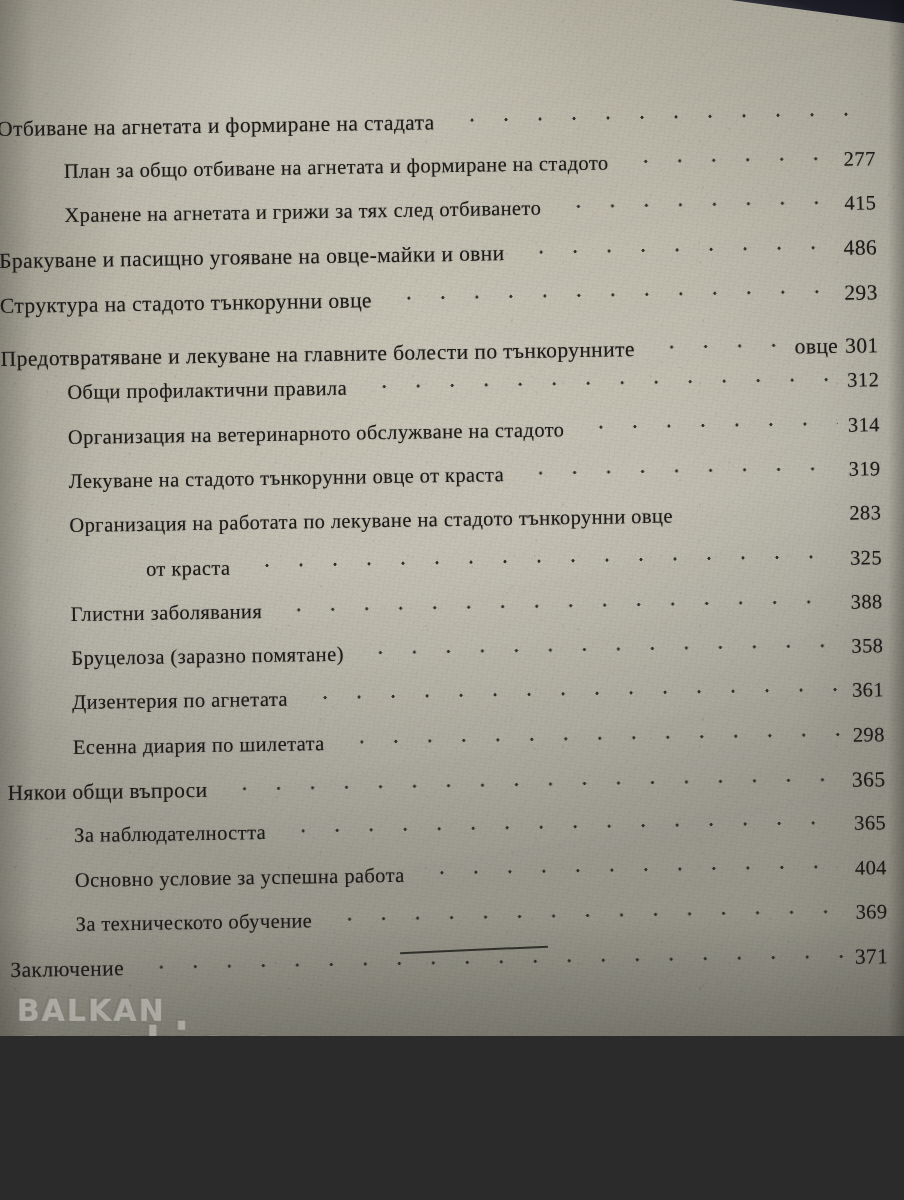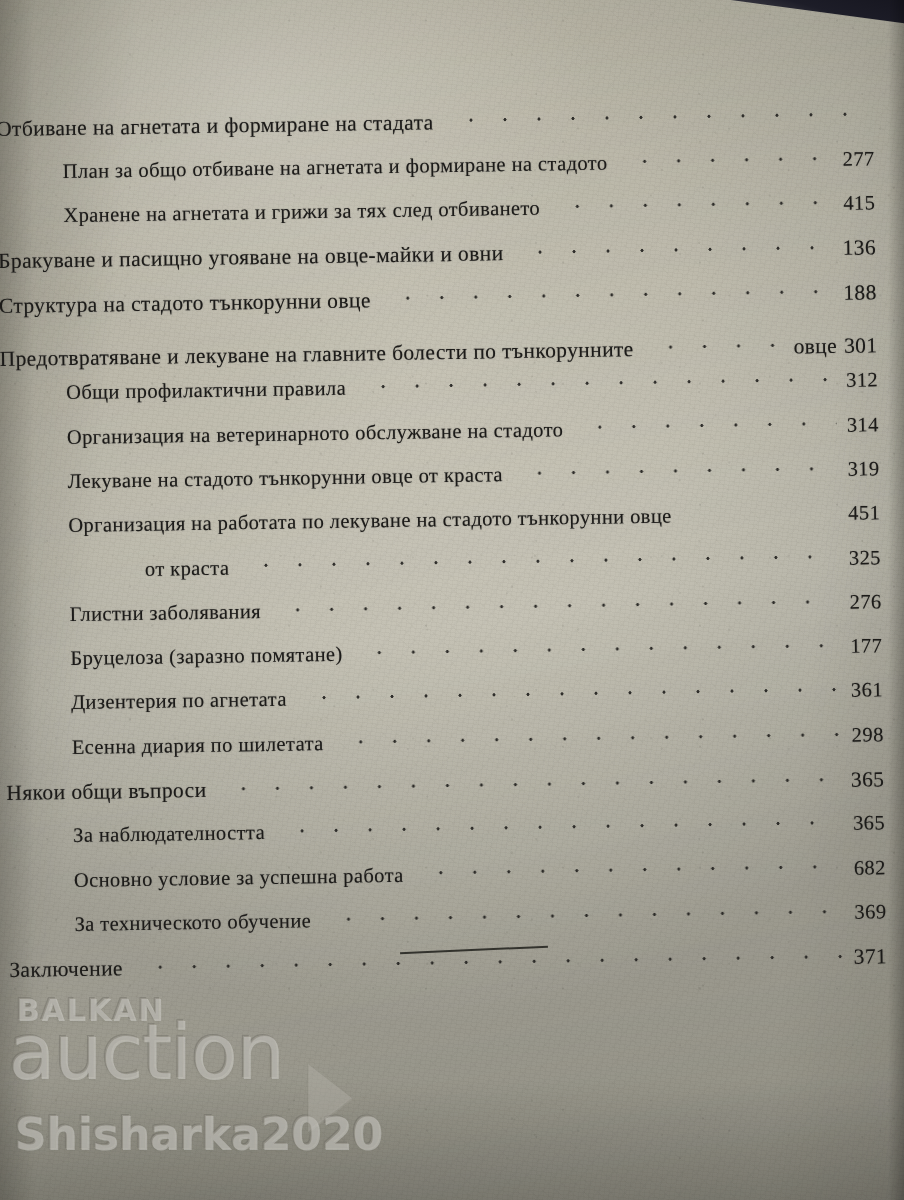--- a/index.html
+++ b/index.html
@@ -5,21 +5,21 @@
 <style>
   html, body {
     margin: 0;
     padding: 0;
     background: #2b2b2b;
   }
 
   #page {
     position: relative;
     width: 904px;
-    height: 1200px;
+    height: 1036px;
     overflow: hidden;
     background: #b8b5a8;
     font-family: "Liberation Serif", "DejaVu Serif", serif;
     -webkit-font-smoothing: antialiased;
   }
 
   
   .paper-base {
     position: absolute;
     inset: 0;
@@ -254,26 +254,26 @@
         <span class="page">277</span>
       </div>
       <div class="toc-row" style="left: 68px; right: 24px; top: 195.6px; font-size: 20.5px;">
         <span class="label">Хранене на агнетата и грижи за тях след отбиването</span>
         <span class="leaders"></span>
         <span class="page">415</span>
       </div>
       <div class="toc-row" style="left: 2px; right: 24px; top: 239.9px; font-size: 21.5px;">
         <span class="label">Бракуване и пасищно угояване на овце-майки и овни</span>
         <span class="leaders"></span>
-        <span class="page">136</span>
+        <span class="page">486</span>
       </div>
       <div class="toc-row" style="left: 2px; right: 24px; top: 284.2px; font-size: 21.5px;">
         <span class="label">Структура на стадото тънкорунни овце</span>
         <span class="leaders"></span>
-        <span class="page">188</span>
+        <span class="page">293</span>
       </div>
       <div class="toc-row" style="left: 2px; right: 24px; top: 328.5px; font-size: 21.5px;">
         <span class="label">Предотвратяване и лекуване на главните болести по тънкорунните</span>
         <span class="leaders"></span>
         <span class="tailword">овце</span>
         <span class="page">301</span>
       </div>
       <div class="toc-row" style="left: 68px; right: 24px; top: 372.8px; font-size: 20.5px;">
         <span class="label">Общи профилактични правила</span>
         <span class="leaders"></span>
@@ -285,36 +285,36 @@
         <span class="page">314</span>
       </div>
       <div class="toc-row" style="left: 68px; right: 24px; top: 461.4px; font-size: 20.5px;">
         <span class="label">Лекуване на стадото тънкорунни овце от краста</span>
         <span class="leaders"></span>
         <span class="page">319</span>
       </div>
       <div class="toc-row no-leaders" style="left: 68px; right: 24px; top: 505.7px; font-size: 20.5px;">
         <span class="label">Организация на работата по лекуване на стадото тънкорунни  овце</span>
         <span class="leaders"></span>
-        <span class="page">451</span>
+        <span class="page">283</span>
       </div>
       <div class="toc-row" style="left: 144px; right: 24px; top: 550px; font-size: 20.5px;">
         <span class="label">от краста</span>
         <span class="leaders"></span>
         <span class="page">325</span>
       </div>
       <div class="toc-row" style="left: 68px; right: 24px; top: 594.3px; font-size: 20.5px;">
         <span class="label">Глистни заболявания</span>
         <span class="leaders"></span>
-        <span class="page">276</span>
+        <span class="page">388</span>
       </div>
       <div class="toc-row" style="left: 68px; right: 24px; top: 638.6px; font-size: 20.5px;">
         <span class="label">Бруцелоза (заразно помятане)</span>
         <span class="leaders"></span>
-        <span class="page">177</span>
+        <span class="page">358</span>
       </div>
       <div class="toc-row" style="left: 68px; right: 24px; top: 682.9px; font-size: 20.5px;">
         <span class="label">Дизентерия по агнетата</span>
         <span class="leaders"></span>
         <span class="page">361</span>
       </div>
       <div class="toc-row" style="left: 68px; right: 24px; top: 727.2px; font-size: 20.5px;">
         <span class="label">Есенна диария по шилетата</span>
         <span class="leaders"></span>
         <span class="page">298</span>
@@ -325,21 +325,21 @@
         <span class="page">365</span>
       </div>
       <div class="toc-row" style="left: 68px; right: 24px; top: 815.8px; font-size: 20.5px;">
         <span class="label">За наблюдателността</span>
         <span class="leaders"></span>
         <span class="page">365</span>
       </div>
       <div class="toc-row" style="left: 68px; right: 24px; top: 860.1px; font-size: 20.5px;">
         <span class="label">Основно условие за успешна работа</span>
         <span class="leaders"></span>
-        <span class="page">682</span>
+        <span class="page">404</span>
       </div>
       <div class="toc-row" style="left: 68px; right: 24px; top: 904.4px; font-size: 20.5px;">
         <span class="label">За техническото обучение</span>
         <span class="leaders"></span>
         <span class="page">369</span>
       </div>
       <div class="toc-row" style="left: 2px; right: 24px; top: 948.7px; font-size: 21.5px;">
         <span class="label">Заключение</span>
         <span class="leaders"></span>
         <span class="page">371</span>

